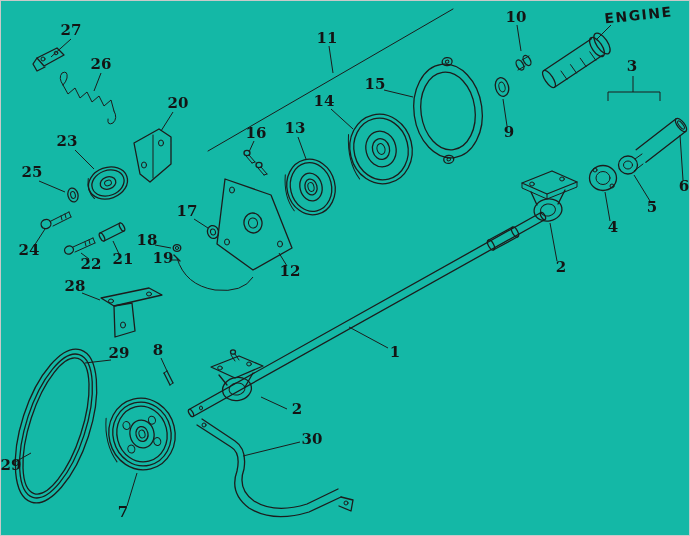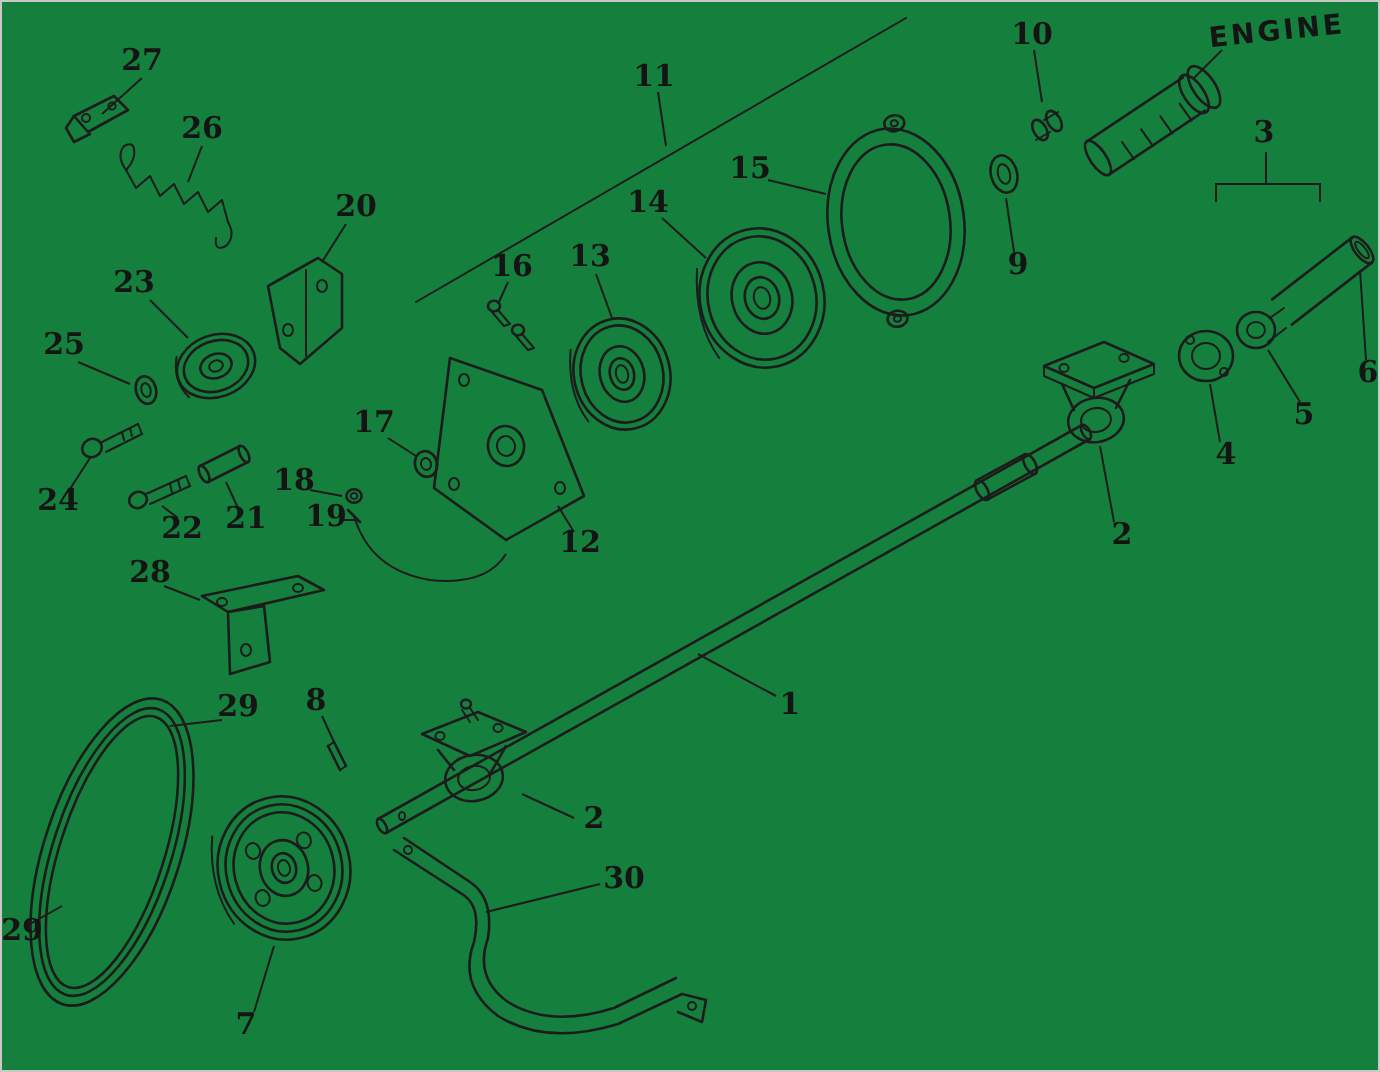--- a/index.html
+++ b/index.html
@@ -1,18 +1,18 @@
 <!DOCTYPE html>
 <html><head>
 <meta charset="utf-8">
 <style>
   html,body{margin:0;padding:0;background:#f4f4f4;}
   .page{
     position:relative;width:690px;height:536px;margin:0 auto;
-    background:#15803d;border:1px solid #c9c9c9;box-sizing:border-box;
+    background:#14b8a6;border:1px solid #c9c9c9;box-sizing:border-box;
     font-family:"DejaVu Serif", serif;
   }
   svg{position:absolute;left:0;top:0;}
   .ln{stroke:#1c1c1c;stroke-width:1.3;fill:none;stroke-linecap:round;stroke-linejoin:round;}
   .thin{stroke-width:1;}
   .thick{stroke-width:2.2;}
   .ld{stroke:#1c1c1c;stroke-width:1;fill:none;}
   .callout{font:700 15px "DejaVu Serif", serif;fill:#141414;}
   .engine{font:700 14px "DejaVu Sans", sans-serif;letter-spacing:1.5px;fill:#141414;}
 </style>

